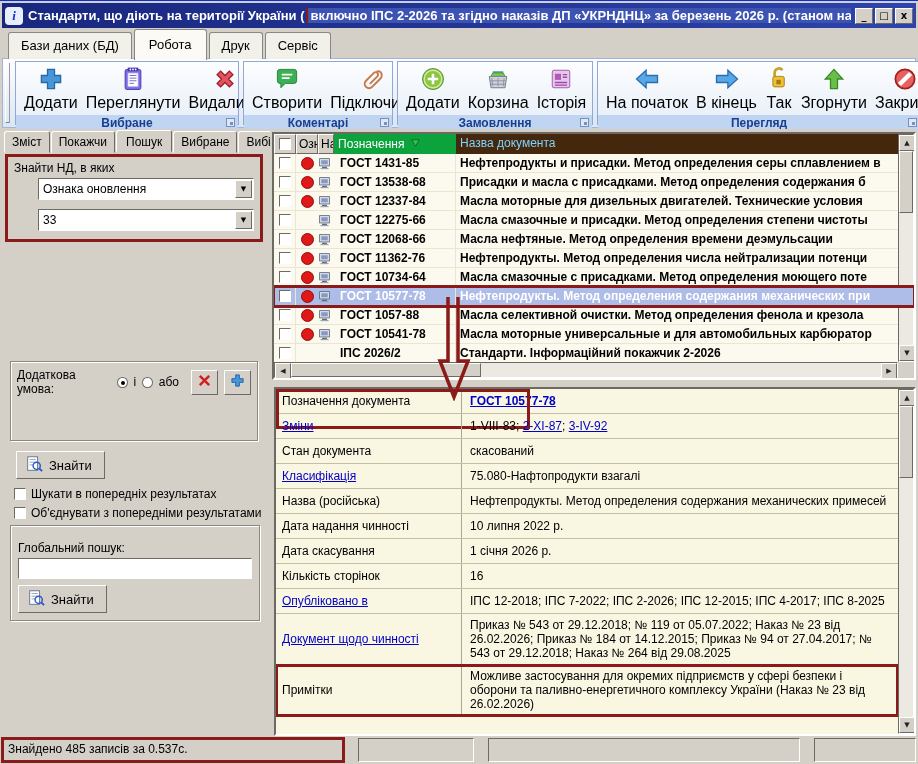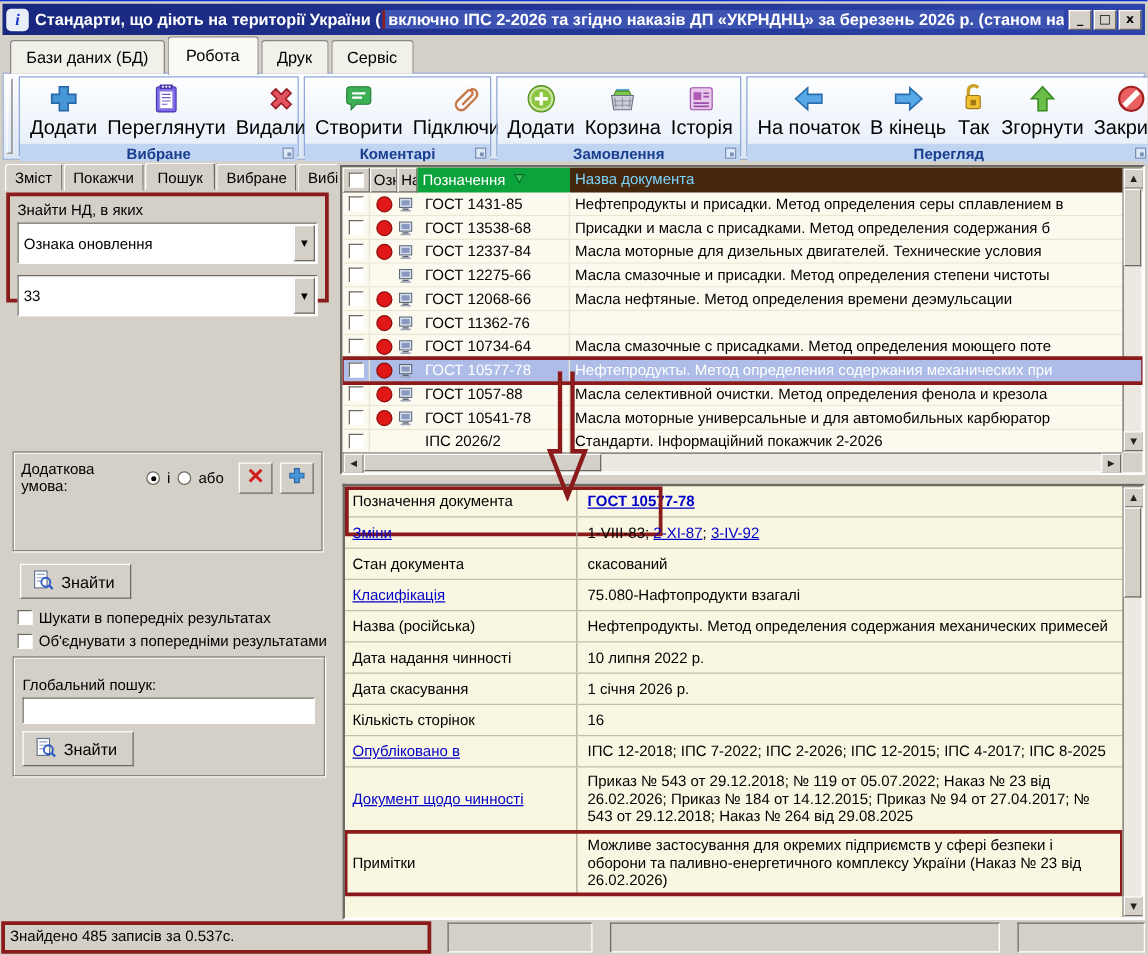--- a/index.html
+++ b/index.html
@@ -47,22 +47,22 @@
   .main{position:absolute;left:2px;right:2px;top:128px;bottom:28px;background:#D4D0C8;}
   
   .sidebar{position:absolute;left:0;top:0;width:268px;bottom:0;overflow:hidden;}
   .side-tabs{position:absolute;left:2px;top:2px;height:22px;display:flex;}
   .stab{padding:3px 7px 4px;background:#D4D0C8;border:1px solid;border-color:#fff #6d6a63 #D4D0C8 #fff;
     border-radius:3px 3px 0 0;margin-right:1px;font-size:12px;white-space:nowrap;overflow:hidden;}
   .stab.active{background:#D4D0C8;position:relative;top:-1px;padding:4px 9px 5px;z-index:2;}
   .search-box{position:absolute;left:3px;top:25px;width:258px;height:88px;border:3px solid #8B1A1A;
     padding:3px 6px;}
   .search-box .lbl{margin:1px 0 3px;}
-  .combo{height:33px;background:#fff;border:1px solid;border-color:#6d6a63 #fff #fff #6d6a63;
-    display:flex;align-items:center;margin-bottom:9px;position:relative;padding-left:4px;}
+  .combo{height:22px;background:#fff;border:1px solid;border-color:#6d6a63 #fff #fff #6d6a63;
+    display:flex;align-items:center;margin-bottom:9px;position:relative;padding-left:4px;margin-left:24px;}
   .combo-btn{position:absolute;right:1px;top:1px;bottom:1px;width:17px;display:flex;align-items:center;
     justify-content:center;font-size:7px;font-family:"DejaVu Sans",sans-serif;}
   .cond-group{position:absolute;left:8px;right:12px;top:232px;height:80px;
     border:1px solid #8a877e;box-shadow:1px 1px 0 #fff,inset 1px 1px 0 #fff;padding:6px;}
   .cond-row{display:flex;align-items:center;gap:6px;}
   .radio{width:11px;height:11px;border-radius:50%;border:1px solid #6d6a63;background:#fff;position:relative;}
   .radio.checked::after{content:"";position:absolute;left:3px;top:3px;width:4px;height:4px;border-radius:50%;background:#000;}
   .mini-btn{width:27px;height:25px;display:flex;align-items:center;justify-content:center;}
   .mini-btn svg{width:15px;height:15px;}
   .find-btn{position:absolute;left:14px;top:322px;height:28px;padding:3px 12px 3px 8px;display:flex;
@@ -83,21 +83,21 @@
   .th{font-size:12px;overflow:hidden;white-space:nowrap;}
   .th.gray{background:#D4D0C8;border:1px solid;border-color:#fff #6d6a63 #6d6a63 #fff;padding:2px 2px;}
   .th.cbh{display:flex;align-items:center;justify-content:center;}
   .th.green{background:#0ca23c;color:#fff;padding:2px 4px;display:flex;align-items:center;gap:6px;}
   .th.brown{background:#45270e;color:#7dd3fc;padding:2px 4px;flex:1;}
   .c-cb{width:22px;flex:0 0 auto;}
   .c-mark{width:22px;flex:0 0 auto;}
   .c-doc{width:16px;flex:0 0 auto;}
   .c-code{width:122px;flex:0 0 auto;}
   .trow{display:flex;height:19px;align-items:center;border-bottom:1px solid #eae6d4;background:#fcfaee;}
-  .trow .cell{overflow:hidden;white-space:nowrap;display:flex;align-items:center;height:100%;}
+  .trow .cell{overflow:hidden;white-space:nowrap;display:flex;align-items:center;height:100%;font-weight:bold;}
   .trow .c-cb{justify-content:center;border-right:1px solid #eae6d4;}
   .trow .c-mark{justify-content:center;}
   .trow .c-code{padding-left:6px;border-right:1px solid #eae6d4;}
   .trow .c-name{flex:1;padding-left:4px;}
   .trow.sel{background:#aebce8;color:#fff;outline:3px solid #8B1A1A;outline-offset:-1px;position:relative;z-index:2;}
   .circle-mark{width:13px;height:13px;border-radius:50%;background:#e01818;border:1px solid #8d0f0f;}
   .vscroll{position:absolute;right:0;top:0;bottom:16px;width:16px;background:#ece9e2;display:flex;flex-direction:column;}
   .hscroll{position:absolute;left:0;bottom:0;right:16px;height:16px;background:#ece9e2;display:flex;}
   .sbtn{width:16px;height:16px;flex:0 0 auto;display:flex;align-items:center;justify-content:center;
     font-size:7px;font-family:"DejaVu Sans",sans-serif;color:#222;}
@@ -508,20 +508,21 @@
             <span style="display: inline-flex; width: 13px; height: 13px;">
               <svg viewBox="0 0 16 16" style="width: 13px; height: 13px;">
                 <rect x="2" y="2" width="12" height="9" fill="#d8e0ec" stroke="#5a6478"></rect>
                 <rect x="4" y="4" width="8" height="5" fill="#8898c0"></rect>
                 <rect x="5" y="12" width="6" height="1.5" fill="#5a6478"></rect>
                 <rect x="3" y="13.5" width="10" height="1.5" fill="#9aa2b4"></rect>
               </svg>
             </span>
           </div>
           <div class="cell c-code">ГОСТ 11362-76</div>
+          <div class="cell c-name">Нефтепродукты. Метод определения числа нейтрализации потенци</div>
         </div>
         <div class="trow">
           <div class="cell c-cb">
             <span class="chk"></span>
           </div>
           <div class="cell c-mark">
             <span class="circle-mark"></span>
           </div>
           <div class="cell c-doc">
             <span style="display: inline-flex; width: 13px; height: 13px;">

